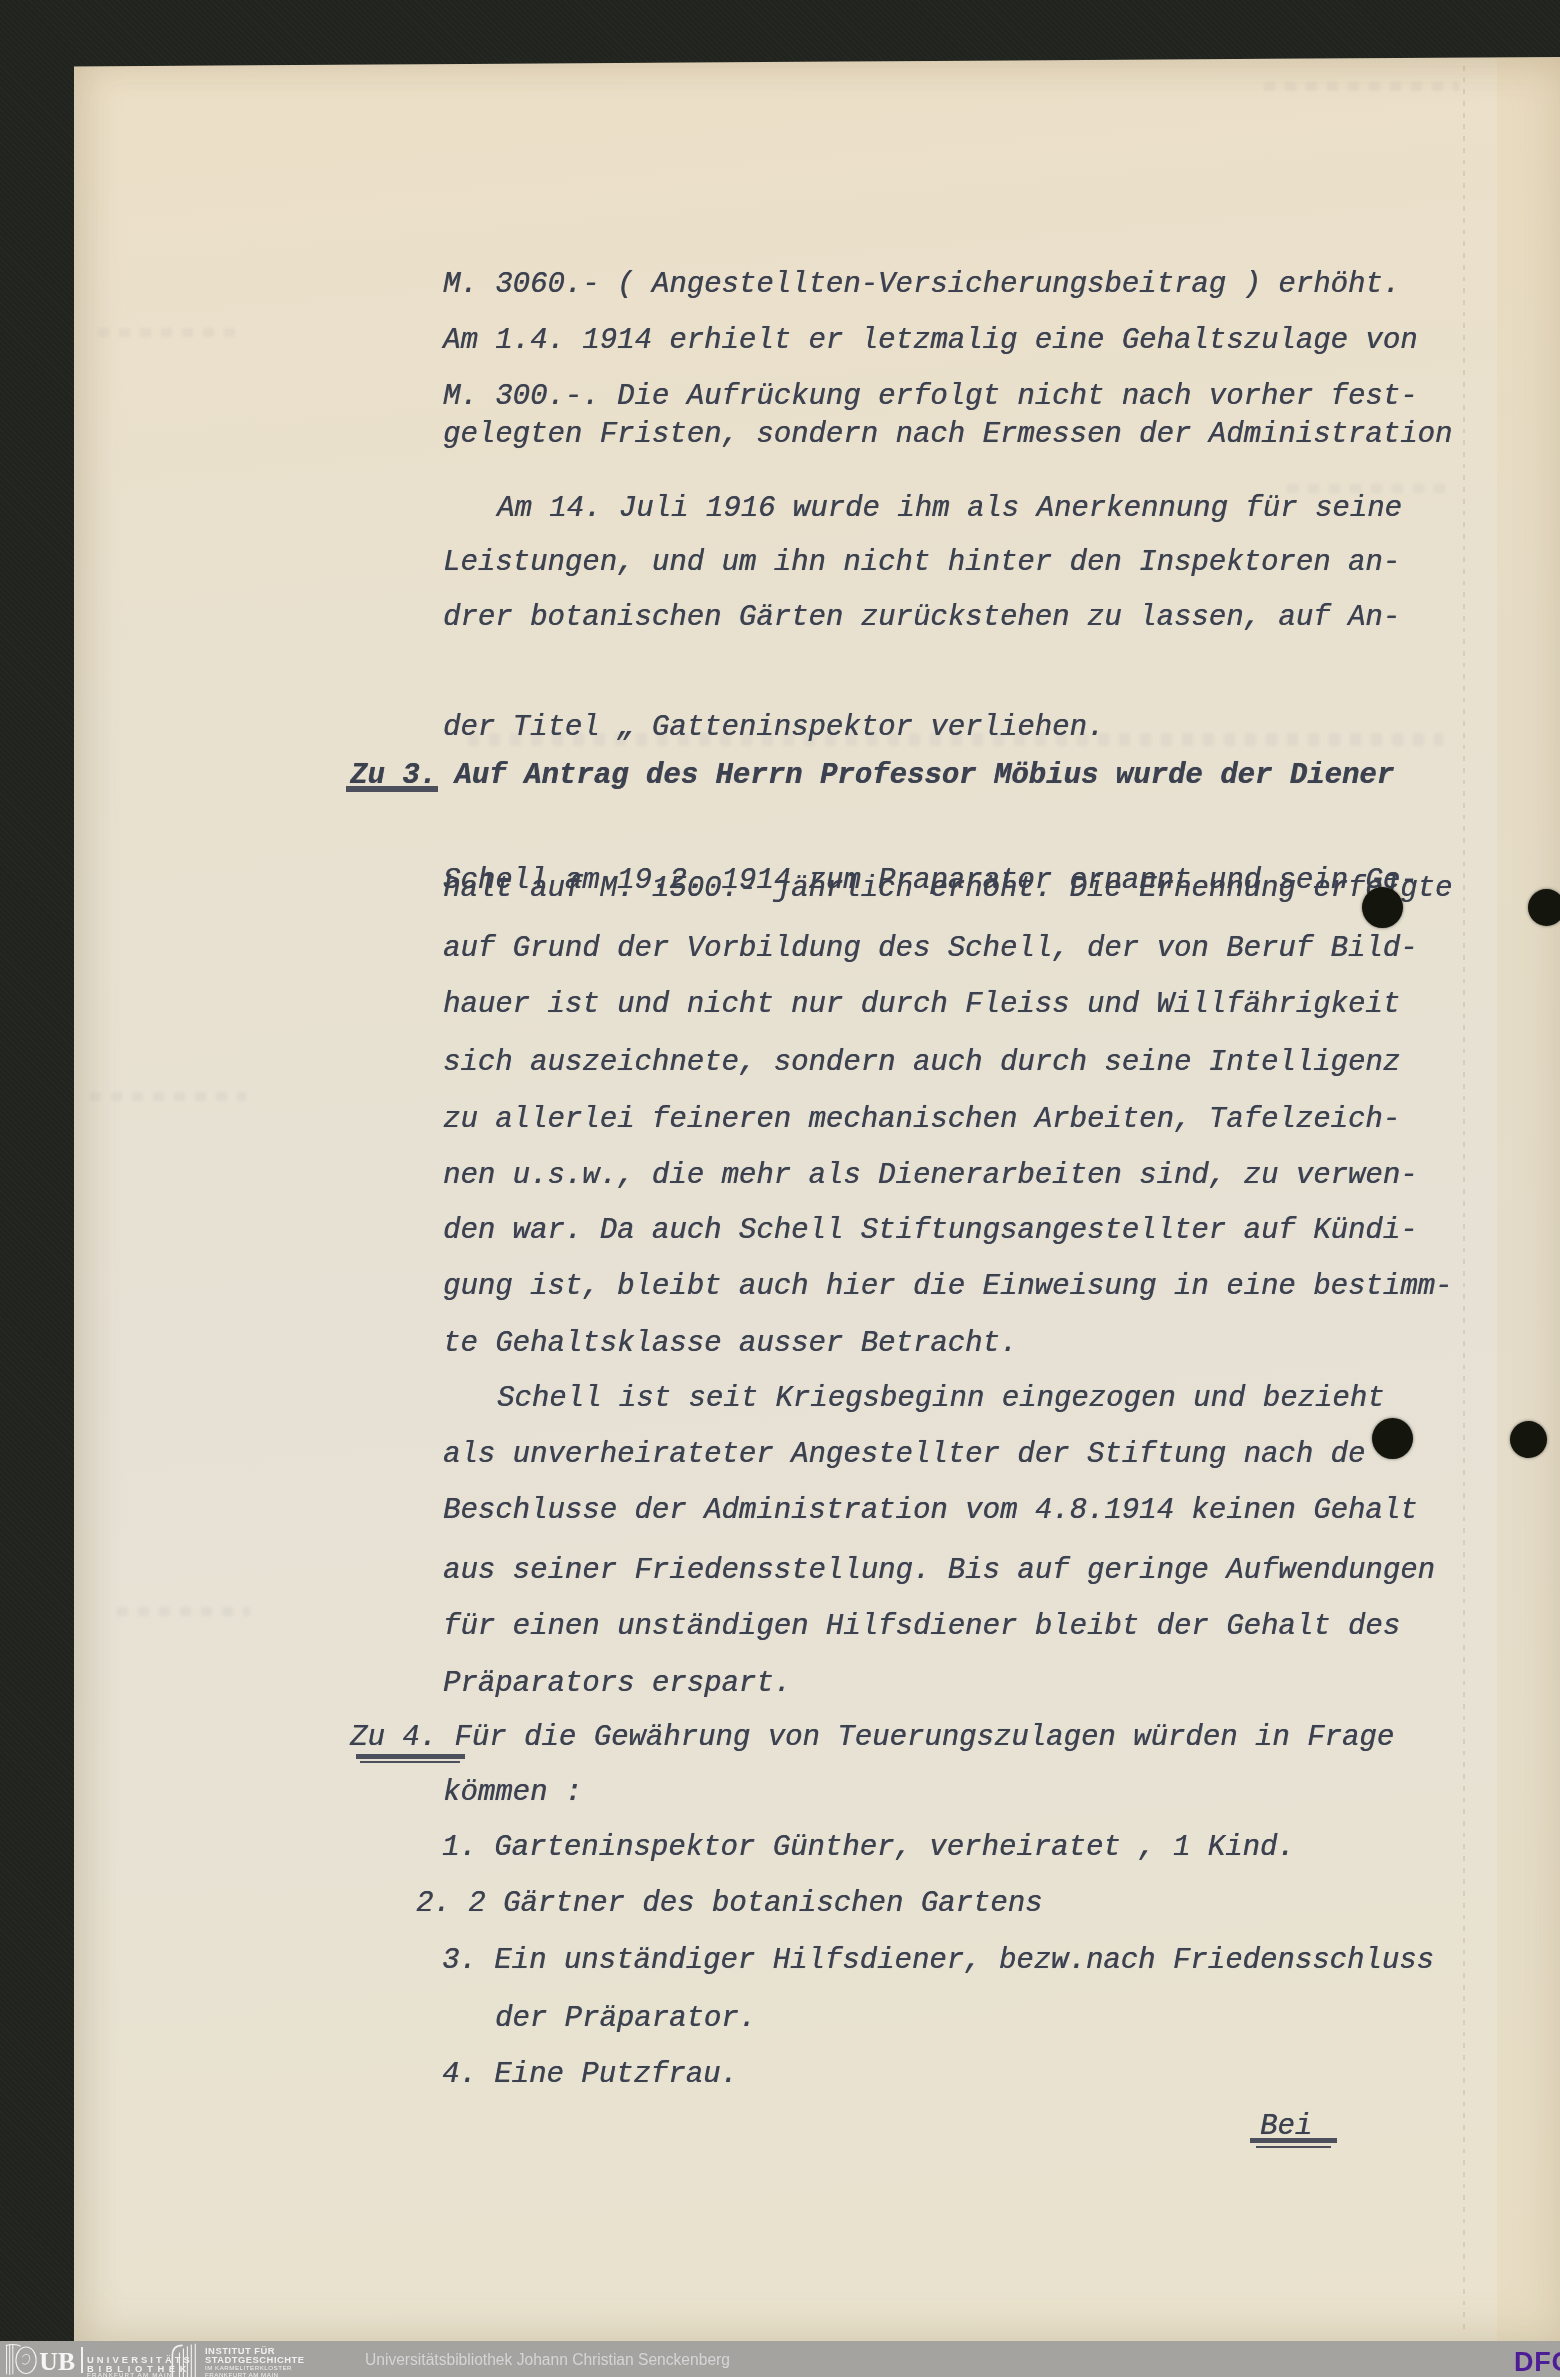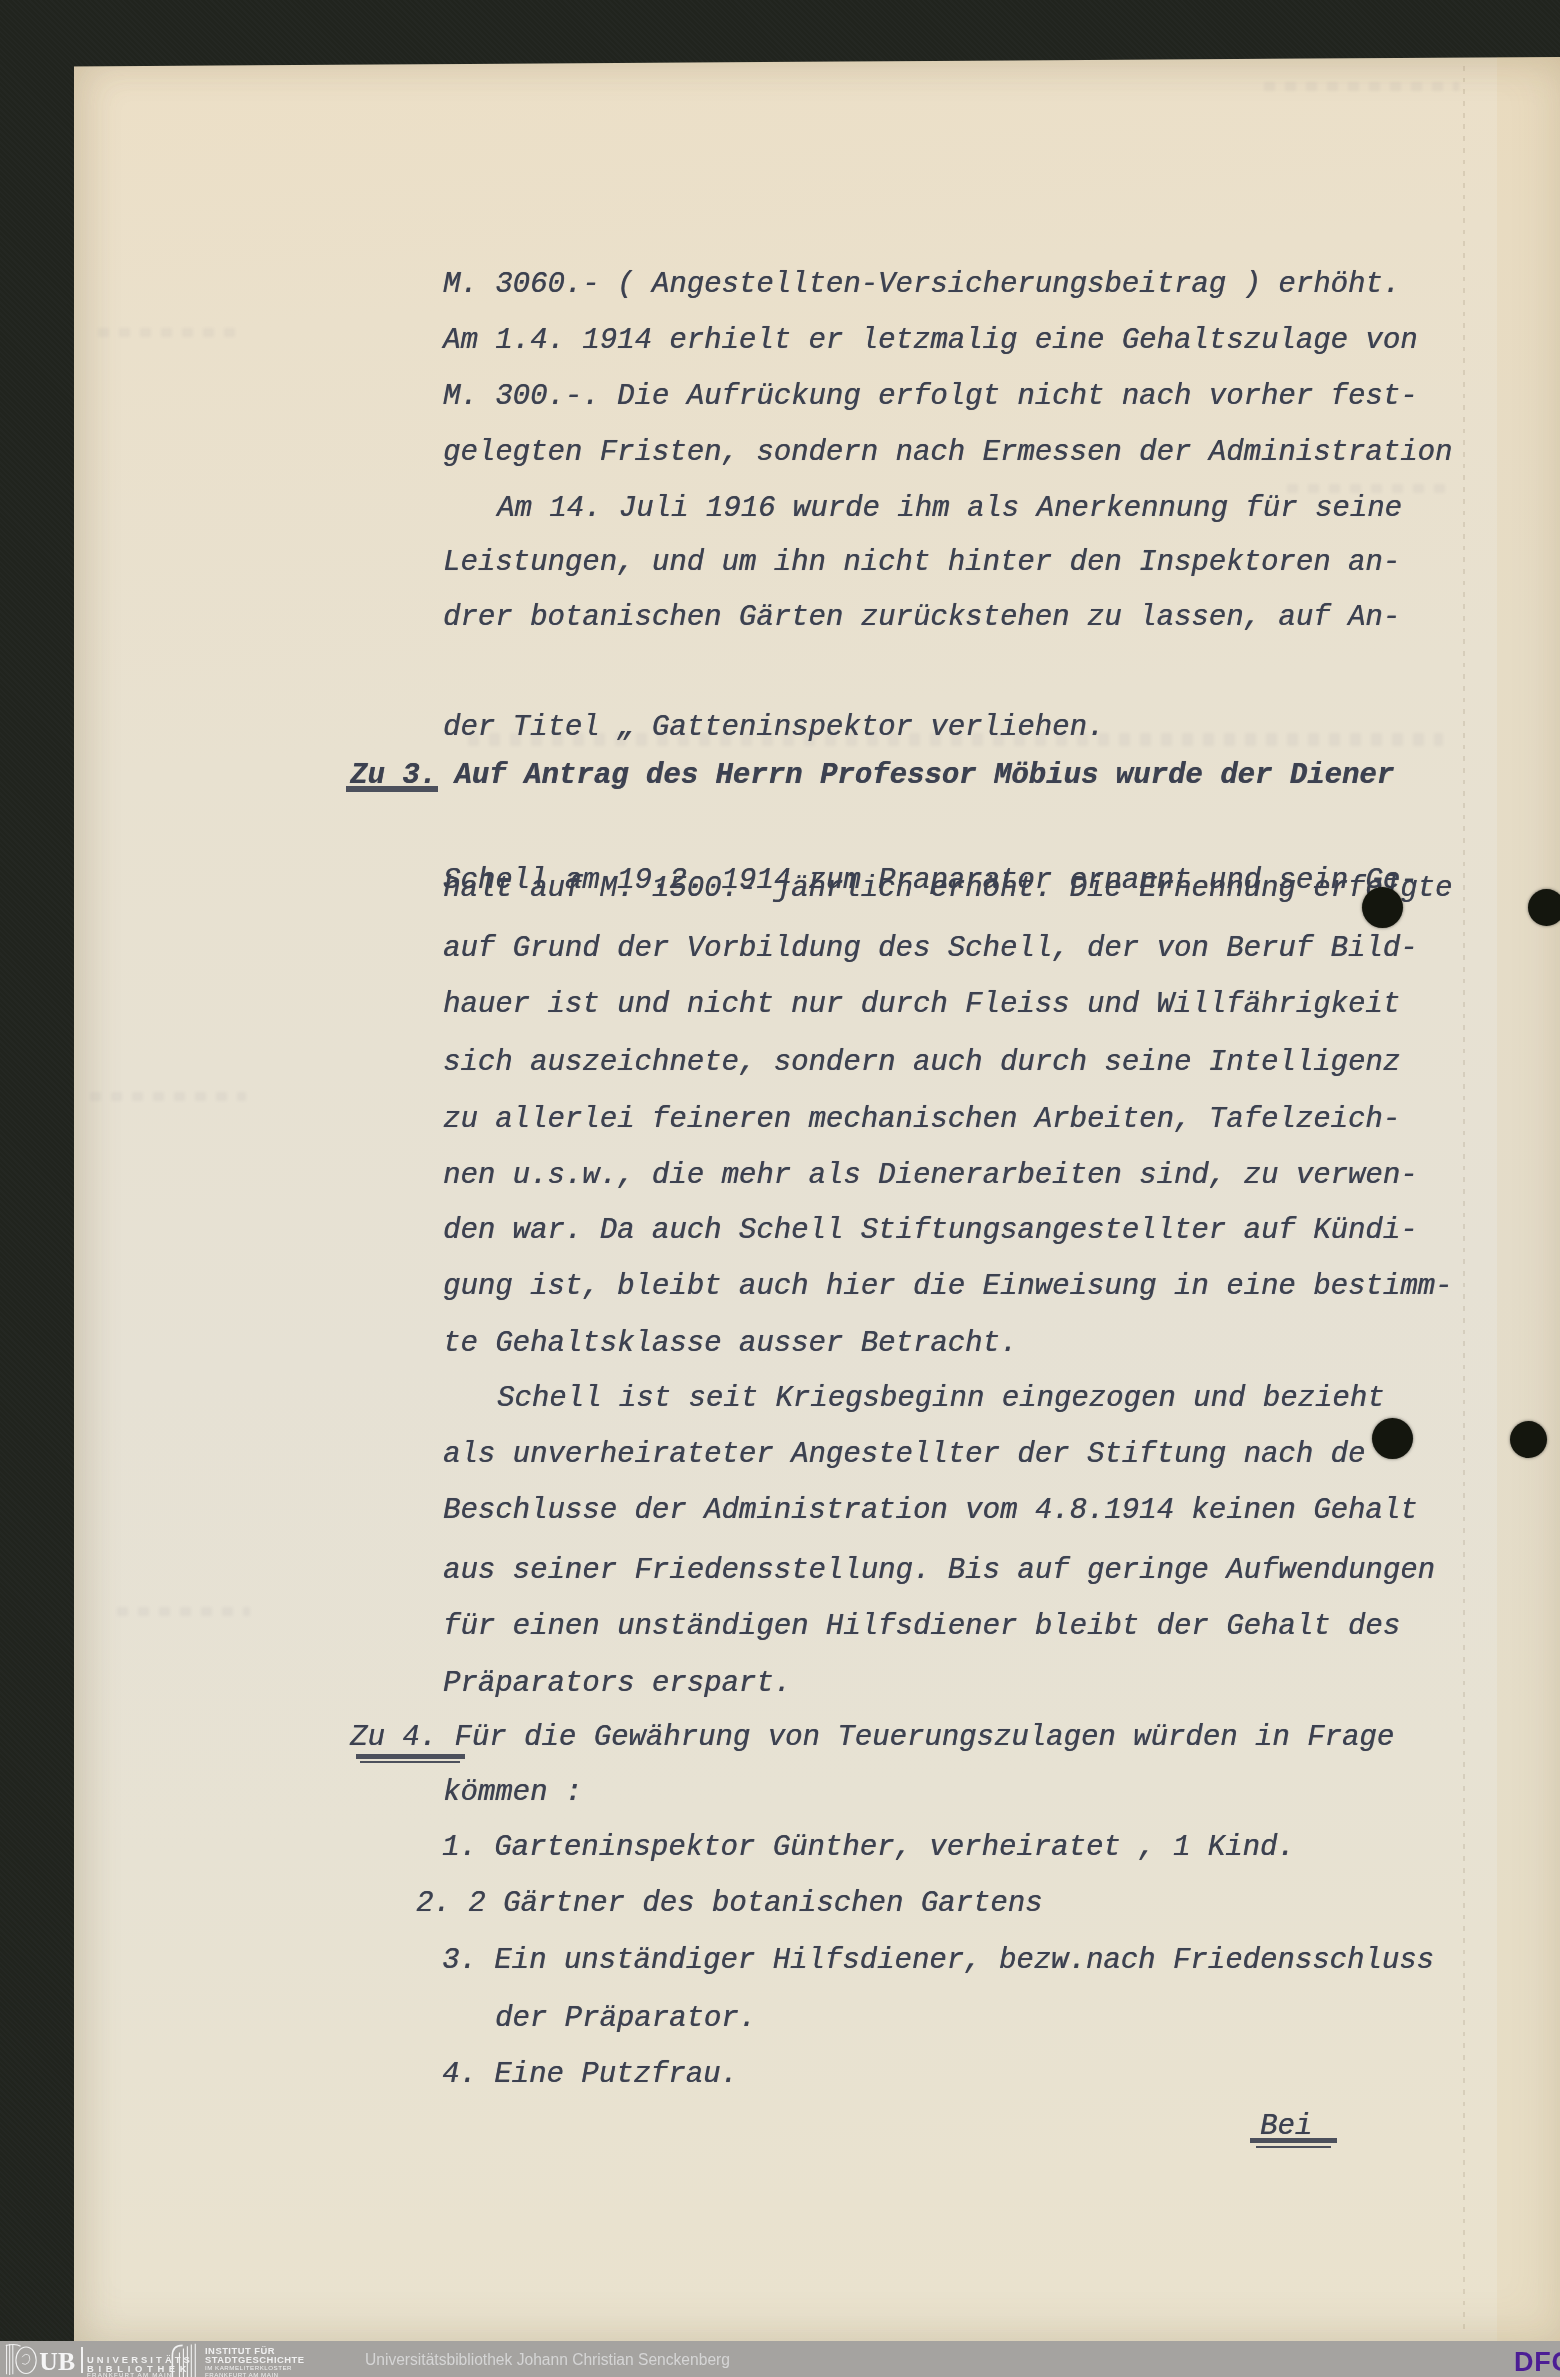--- a/index.html
+++ b/index.html
@@ -60,21 +60,21 @@
 <div class="ghost" style="left:1264px;top:82px;width:195px;"></div>
 <div class="ghost" style="left:468px;top:733px;width:975px;height:12.5px;"></div>
 <div class="ghost" style="left:90px;top:1092px;width:156px;"></div>
 <div class="ghost" style="left:1287px;top:484px;width:164px;"></div>
 <div class="ghost" style="left:117px;top:1607px;width:133px;"></div>
 
 <div id="scan-layer">
     <div class="line" style="left: 443px; top: 268px;">M. 3060.- ( Angestellten-Versicherungsbeitrag ) erhöht.</div>
     <div class="line" style="left: 443px; top: 324px;">Am 1.4. 1914 erhielt er letzmalig eine Gehaltszulage von</div>
     <div class="line" style="left: 443px; top: 380px;">M. 300.-. Die Aufrückung erfolgt nicht nach vorher fest-</div>
-    <div class="line" style="left: 443px; top: 436px;">gelegten Fristen, sondern nach Ermessen der Administration</div>
+    <div class="line" style="left: 443px; top: 418px;">gelegten Fristen, sondern nach Ermessen der Administration</div>
     <div class="line" style="left: 497px; top: 492px;">Am 14. Juli 1916 wurde ihm als Anerkennung für seine</div>
     <div class="line" style="left: 443px; top: 546px;">Leistungen, und um ihn nicht hinter den Inspektoren an-</div>
     <div class="line" style="left: 443px; top: 601px;">drer botanischen Gärten zurückstehen zu lassen, auf An-</div>
     <div class="line" style="left: 443px; top: 711px;">der Titel „ Gatteninspektor verliehen.</div>
     <div class="line" style="left: 350px; top: 759px; font-weight: bold;">Zu 3. Auf Antrag des Herrn Professor Möbius wurde der Diener</div>
     <div class="line" style="left: 443px; top: 816px; margin-top: 48px;">Schell am 19.2. 1914 zum Praparator ernannt und sein Ge-</div>
     <div class="line" style="left: 443px; top: 872px;">halt auf M. 1500.- jährlich erhöht. Die Ernennung erfolgte</div>
     <div class="line" style="left: 443px; top: 988px;">hauer ist und nicht nur durch Fleiss und Willfährigkeit</div>
     <div class="line" style="left: 443px; top: 932px;">auf Grund der Vorbildung des Schell, der von Beruf Bild-</div>
     <div class="line" style="left: 443px; top: 1046px;">sich auszeichnete, sondern auch durch seine Intelligenz</div>

